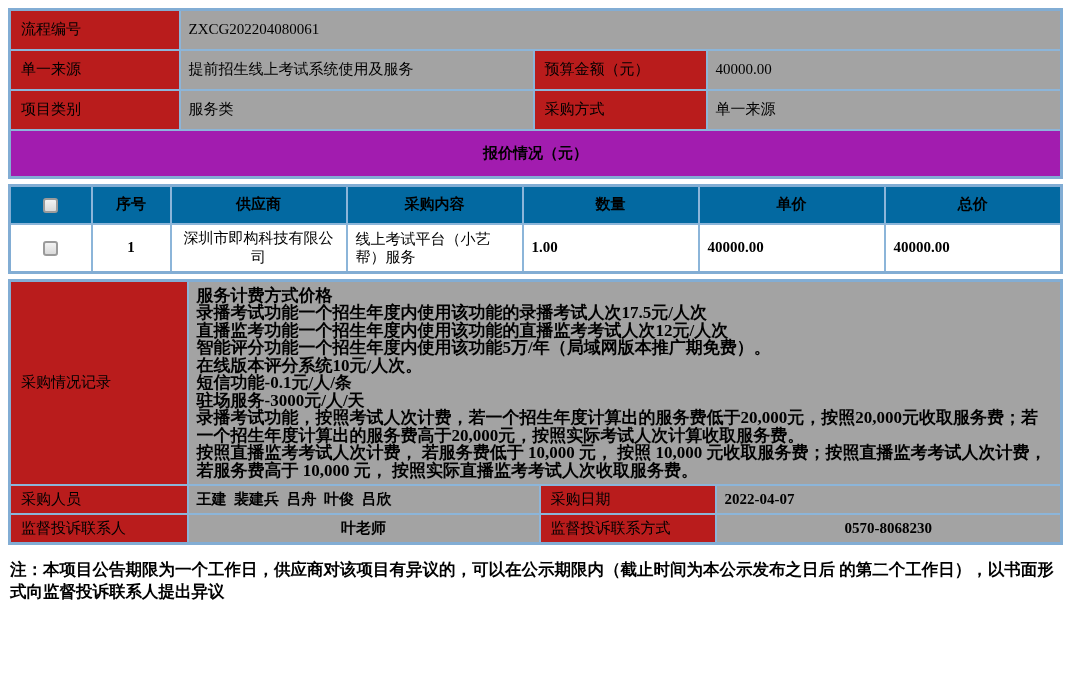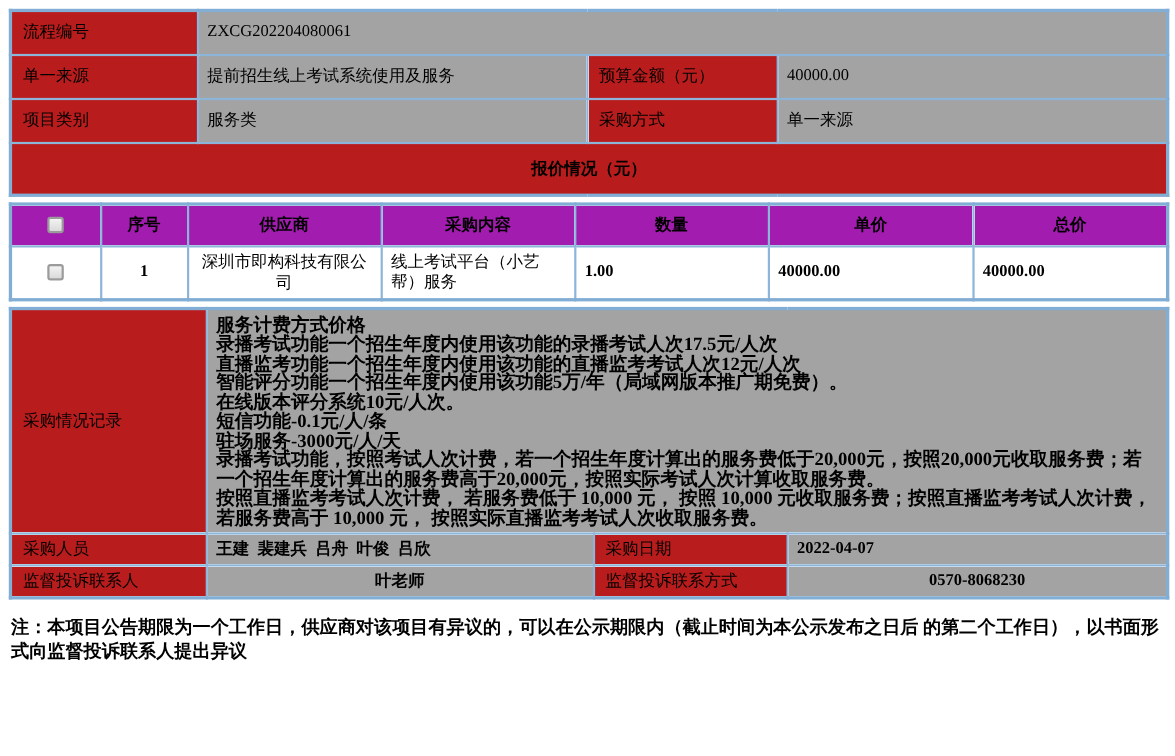--- a/index.html
+++ b/index.html
@@ -26,28 +26,28 @@
   }
   td.lbl {
     background: #b91c1c;
     font-weight: normal;
     padding-left: 10px;
   }
   td.val { background: #a3a3a3; white-space: pre-wrap; }
   td.bold { font-weight: bold; }
   td.center { text-align: center; }
   td.section {
-    background: #b91c1c;
+    background: #a21caf;
     font-weight: bold;
     text-align: center;
     height: 48px;
   }
   .info-row td { height: 40px; }
   .quote-head td {
-    background: #a21caf;
+    background: #0369a1;
     font-weight: bold;
     text-align: center;
     height: 38px;
   }
   .quote-data td { height: 46px; }
   .quote-data td.content-cell { line-height: 18px; padding-top: 2px; padding-bottom: 2px; }
   .cb-cell { text-align: center; background: #e7f1fb; }
   .quote-data .cb-cell { background: #fff; }
   .checkbox {
     display: inline-block;

